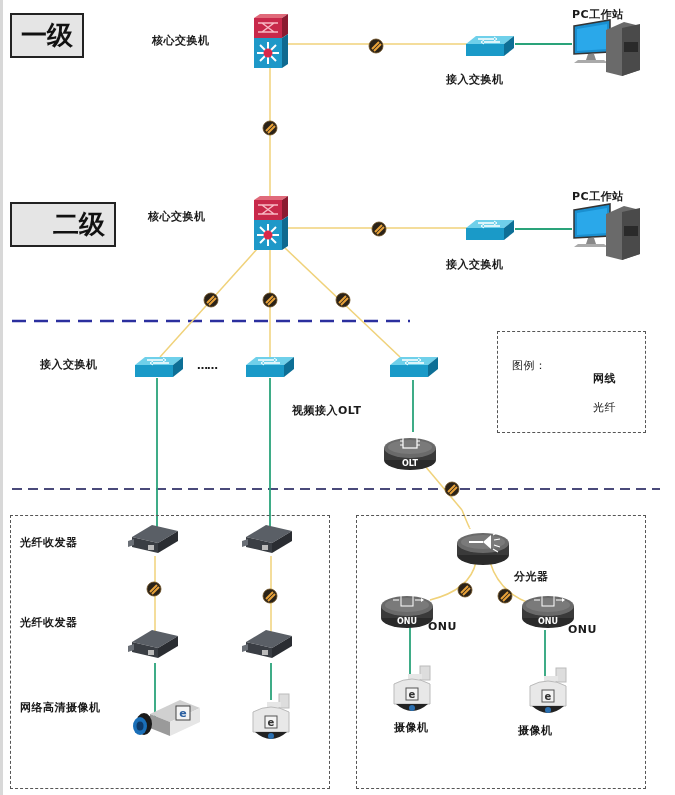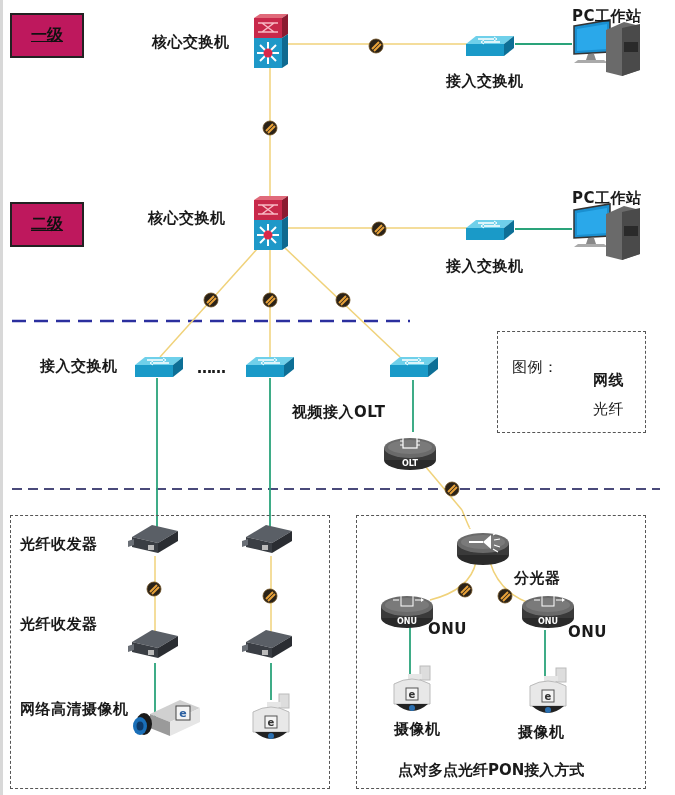--- a/index.html
+++ b/index.html
@@ -1,22 +1,22 @@
 <!DOCTYPE html>
 <html><head>
 <meta charset="utf-8">
 <style>
   html, body { margin: 0; padding: 0; background: #ffffff; }
   body { width: 675px; height: 795px; position: relative; overflow: hidden;
          font-family: "DejaVu Sans", "Liberation Sans", sans-serif; color: #111; }
   #stage { position: absolute; left: 0; top: 0; width: 675px; height: 795px; }
   .left-edge { position: absolute; left: 0; top: 0; width: 3px; height: 795px; background: #d8d8d8; }
-  .lbl { position: absolute; font-size: 15px; font-weight: bold; white-space: nowrap; color: #1a1a1a; letter-spacing: 0.5px; }
-  .level-box { position: absolute; border: 2px solid #222; background: #be185d; font-size: 16px; font-weight: bold;
-               display: flex; align-items: center; justify-content: center; color: #111; text-decoration: underline; }
+  .lbl { position: absolute; font-size: 11px; font-weight: bold; white-space: nowrap; color: #1a1a1a; letter-spacing: 0.5px; }
+  .level-box { position: absolute; border: 2px solid #222; background: #e5e5e5; font-size: 26px; font-weight: bold;
+               display: flex; align-items: center; justify-content: center; color: #111; }
   .legend { position: absolute; left: 497px; top: 331px; width: 147px; height: 100px; border: 1px dashed #555; background: #fff; }
   .zone { position: absolute; border: 1px dashed #555; }
   .caption { position: absolute; font-size: 15px; font-weight: bold; white-space: nowrap; color: #1a1a1a; }
   svg text { font-family: "DejaVu Sans", "Liberation Sans", sans-serif; }
 </style>
 </head>
 <body>
 
 <div id="stage">
   <div class="left-edge"></div>
@@ -189,21 +189,21 @@
     <use href="#ptz-camera" x="271" y="724"></use>
     <use href="#ptz-camera" x="412" y="696"></use>
     <use href="#ptz-camera" x="548" y="698"></use>
 
     <line x1="515" y1="381" x2="580" y2="381" stroke="#2aa37a" stroke-width="1.8"></line>
     <line x1="515" y1="410" x2="580" y2="410" stroke="#f0d27a" stroke-width="1.5"></line>
     <use href="#fiber-marker" x="545" y="410"></use>
   </svg>
 
   <div class="level-box" style="left:10px;top:13px;width:70px;height:41px;">一级</div>
-  <div class="level-box" style="left:10px;top:202px;width:70px;height:41px;">二级</div>
+  <div class="level-box" style="left:10px;top:202px;width:70px;height:41px;padding-left:32px;">二级</div>
 
   <div class="lbl" style="left:152px;top:33px;">核心交换机</div>
   <div class="lbl" style="left:148px;top:209px;">核心交换机</div>
   <div class="lbl" style="left:446px;top:72px;">接入交换机</div>
   <div class="lbl" style="left:446px;top:257px;">接入交换机</div>
   <div class="lbl" style="left:572px;top:7px;">PC工作站</div>
   <div class="lbl" style="left:572px;top:189px;">PC工作站</div>
   <div class="lbl" style="left:40px;top:357px;">接入交换机</div>
   <div class="lbl" style="left:197px;top:359px;letter-spacing:-1px;">……</div>
   <div class="lbl" style="left:292px;top:403px;">视频接入OLT</div>
@@ -216,14 +216,13 @@
   <div class="lbl" style="left:394px;top:720px;">摄像机</div>
   <div class="lbl" style="left:518px;top:723px;">摄像机</div>
 
   <div class="legend"></div>
   <div class="lbl" style="left:512px;top:358px;font-weight:normal;">图例：</div>
   <div class="lbl" style="left:593px;top:371px;font-weight:bold;">网线</div>
   <div class="lbl" style="left:593px;top:400px;font-weight:normal;">光纤</div>
 
   <div class="zone" style="left:10px;top:515px;width:318px;height:272px;"></div>
   <div class="zone" style="left:356px;top:515px;width:288px;height:272px;"></div>
-  <div class="caption" style="left:398px;top:761px;">点对多点光纤PON接入方式</div>
 </div>
 
 </body></html>

